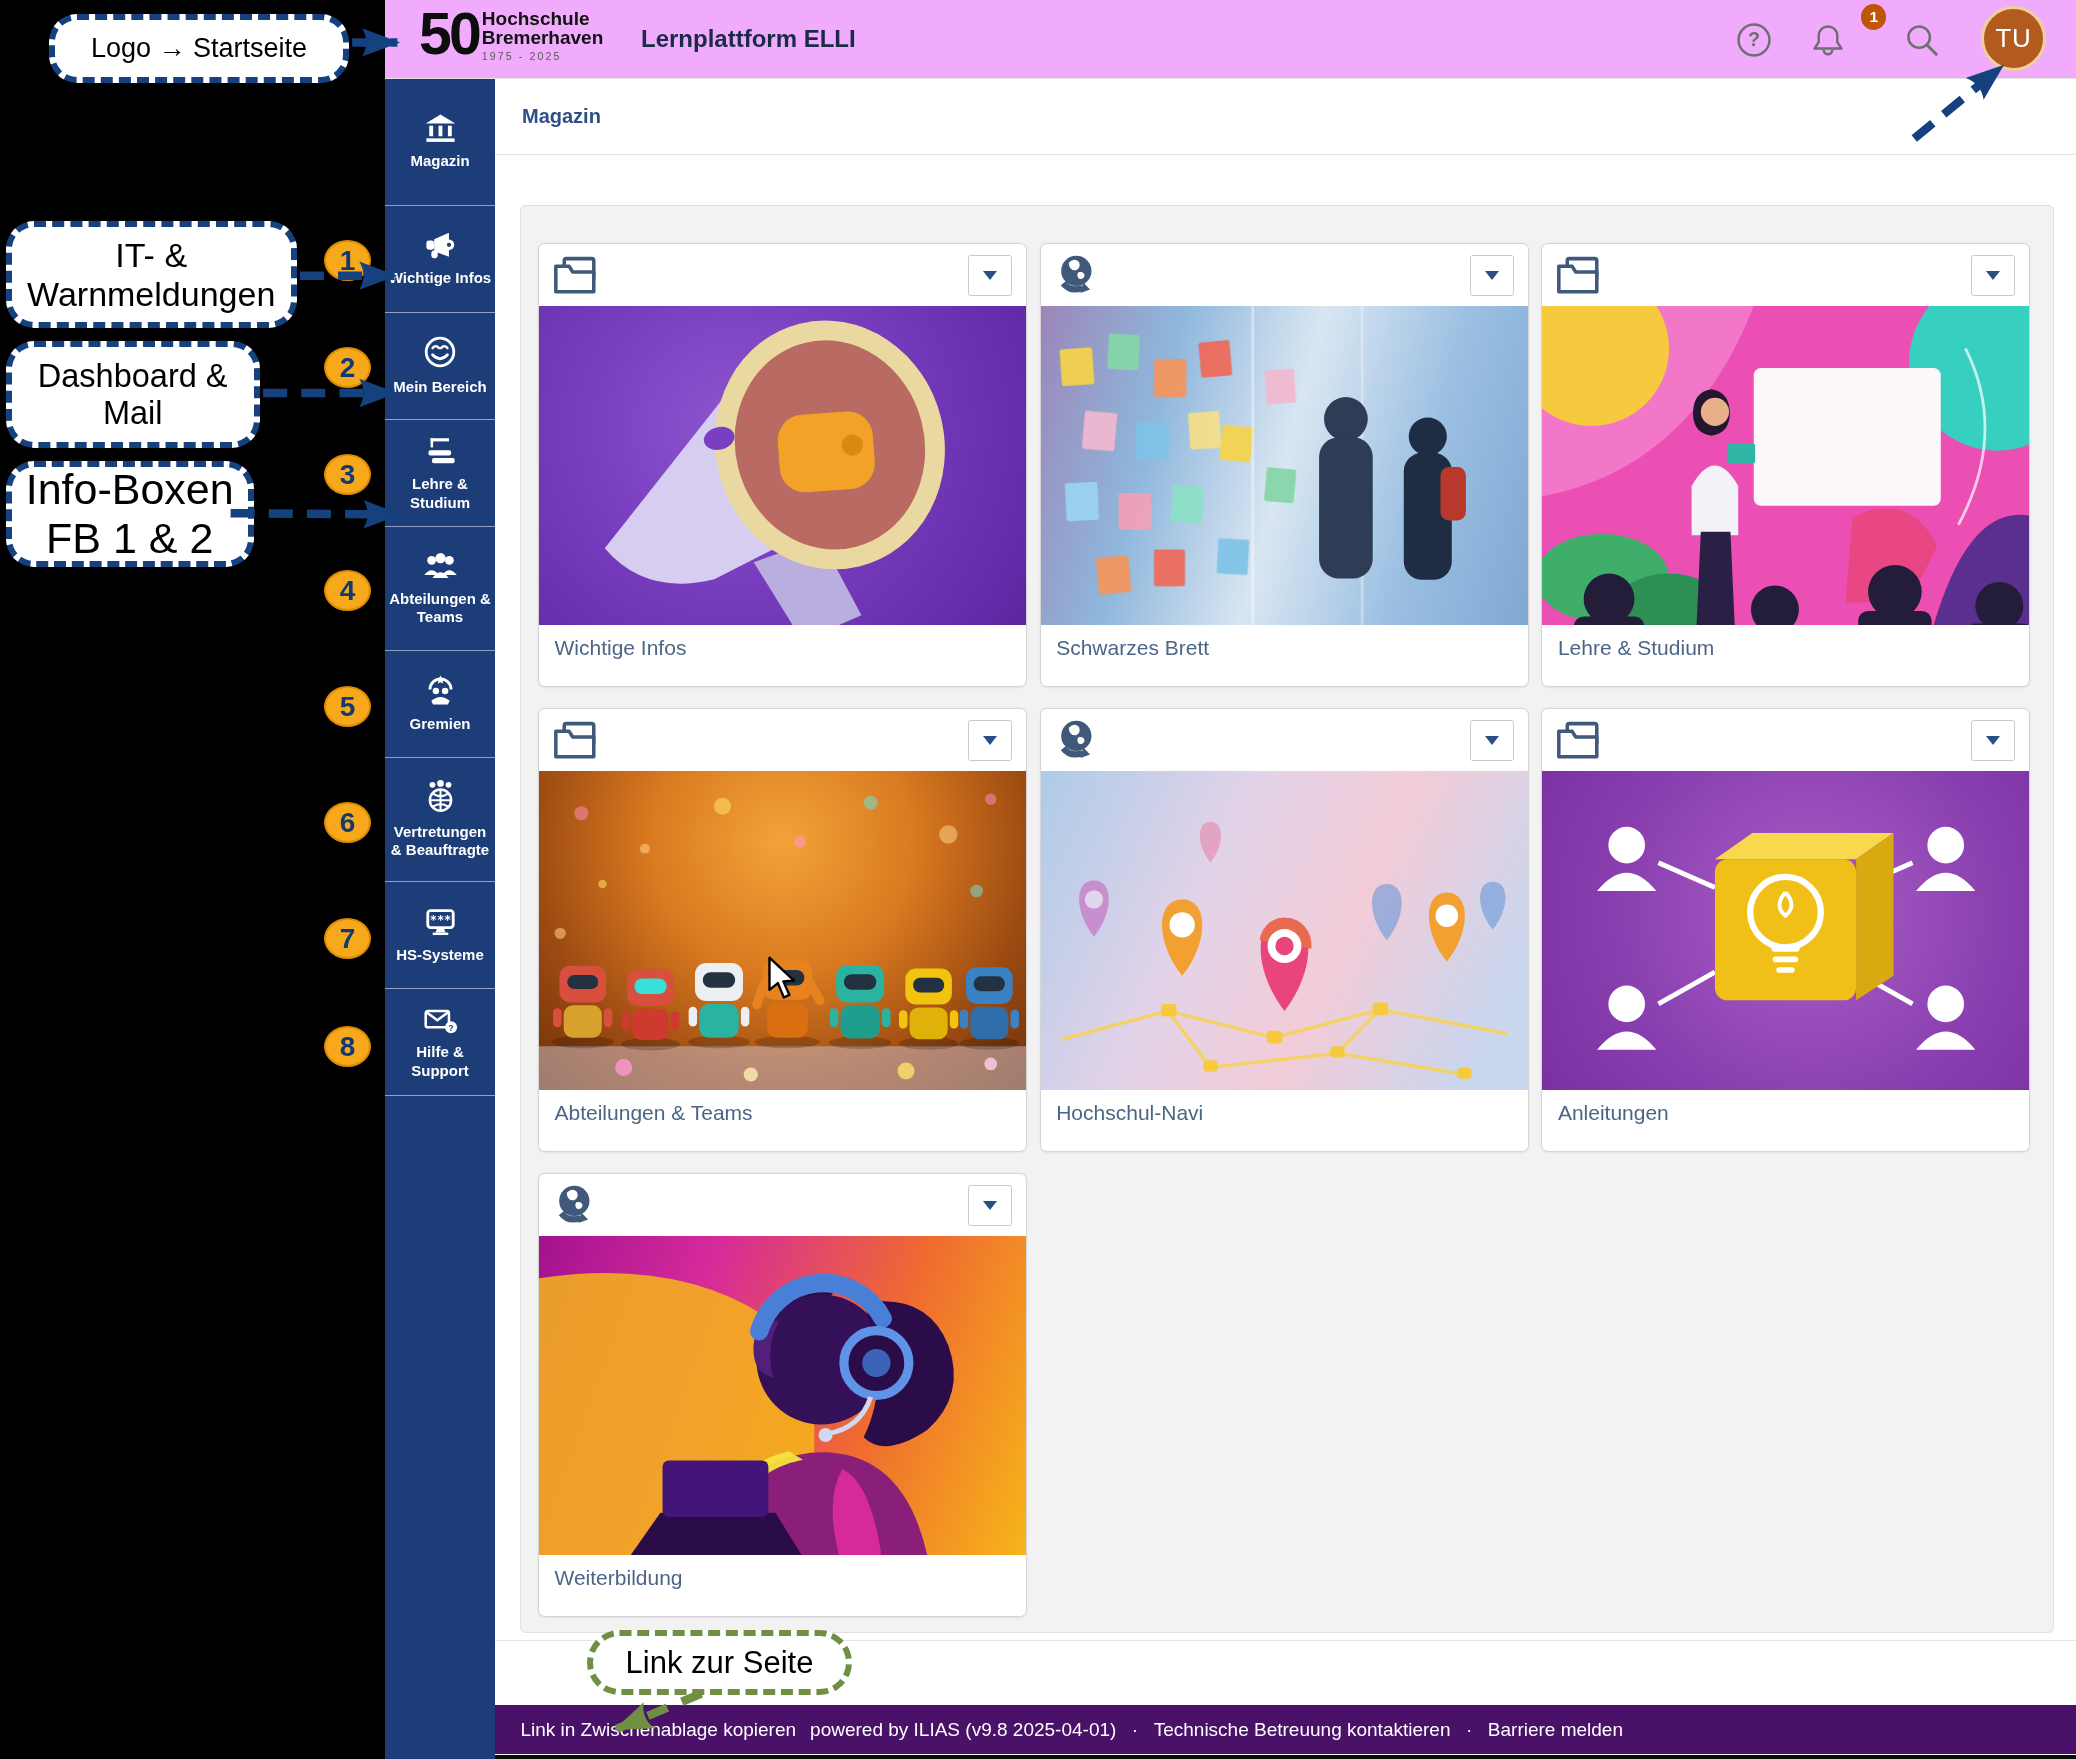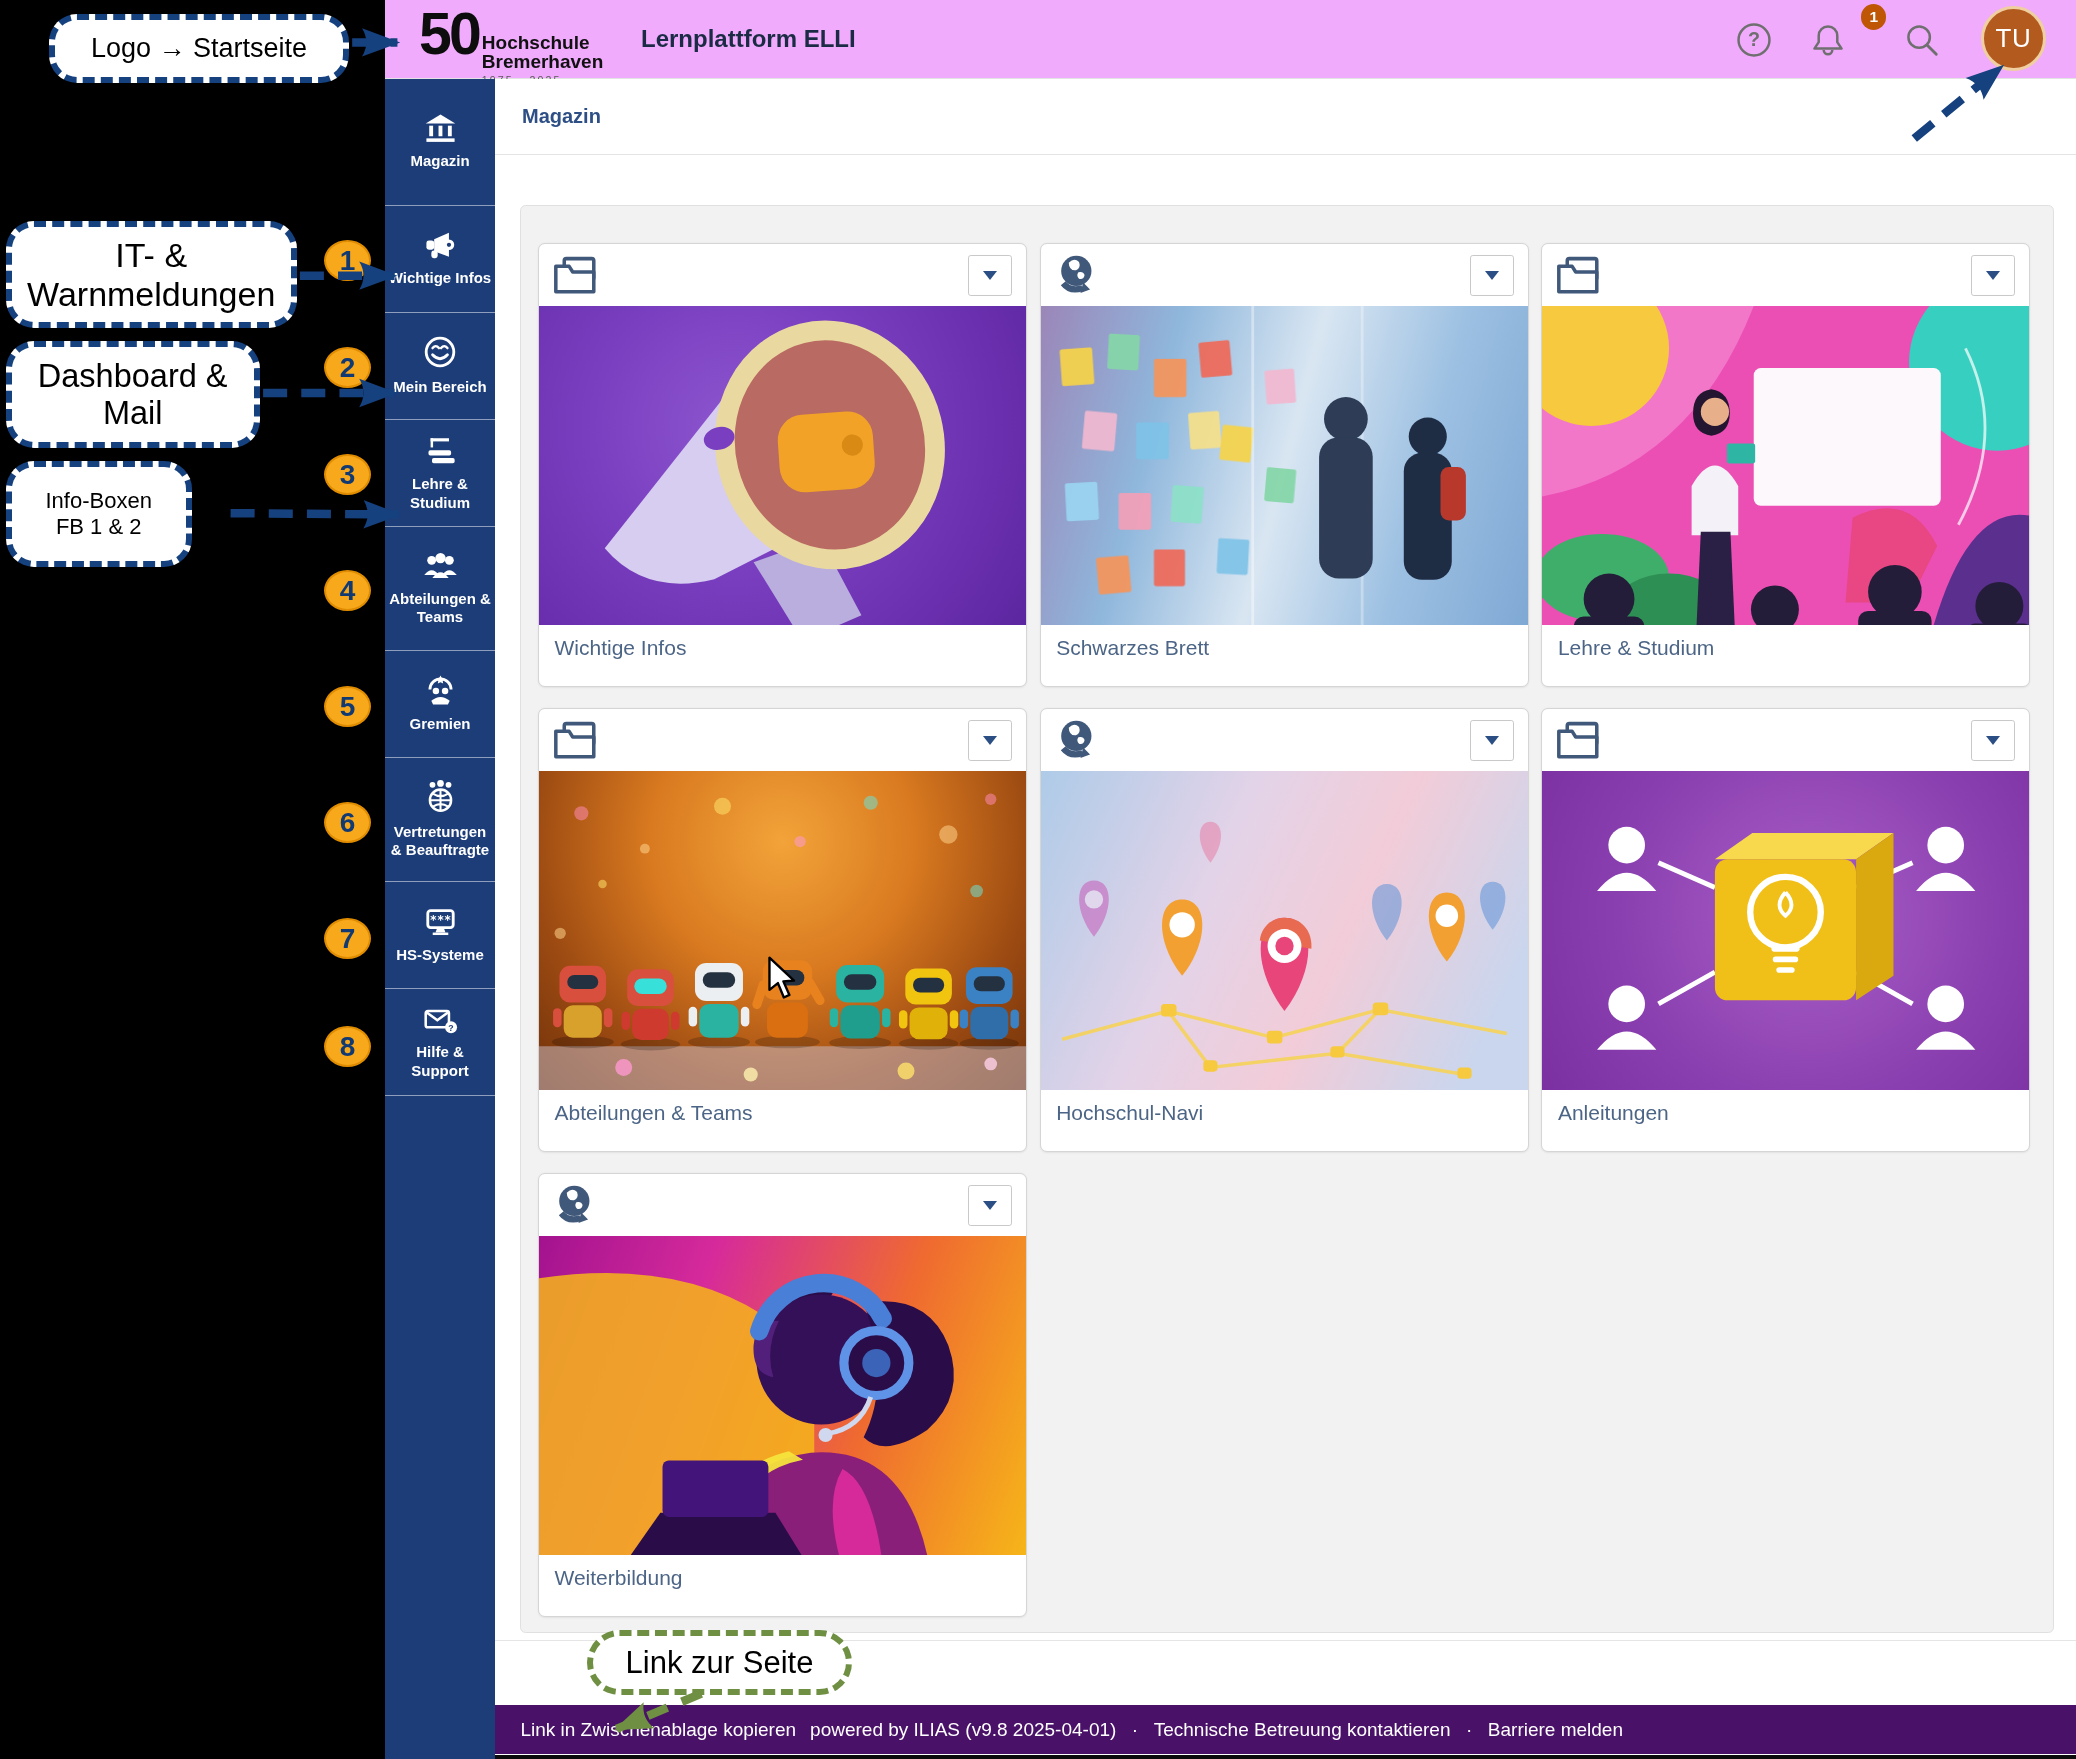--- a/index.html
+++ b/index.html
@@ -12,21 +12,21 @@
   }
   .page { position:absolute; inset:0; }
 
   
   .header {
     position:absolute; left:385px; top:0; width:1691px; height:79px;
     background:#f0abfc; border-bottom:1.4px solid #e3e3e3;
   }
   .logo { position:absolute; left:34px; top:5.7px; display:flex; align-items:flex-start; cursor:pointer; }
   .logo-big { font-size:59px; font-weight:800; color:#0d0d0d; line-height:.95; letter-spacing:-2.8px; }
-  .logo-txt { margin-left:2.8px; margin-top:27px; }
+  .logo-txt { margin-left:2.8px; margin-top:3px; }
   .logo-l1, .logo-l2 { font-size:19px; font-weight:700; color:#111; line-height:1.04; }
   .logo-years { font-size:10.6px; color:#5a5a5a; letter-spacing:2.1px; margin-top:2.1px; }
   .app-title { position:absolute; left:256px; top:0; height:78px; display:flex; align-items:center;
     font-size:24px; font-weight:700; color:#1c2b45; }
   .hicon { position:absolute; top:20px; width:40px; height:40px; display:flex; align-items:center; justify-content:center; cursor:pointer; }
   .badge {
     position:absolute; left:1476px; top:4.2px; width:25.4px; height:25.4px; border-radius:50%;
     background:#bf5606; color:#fff; font-size:15.5px; font-weight:700;
     display:flex; align-items:center; justify-content:center; z-index:3;
   }
@@ -597,21 +597,21 @@
       <a>Barriere melden</a>
     </div>
     <div class="bottom-strip"></div>
   </div>
 
   <div class="callout" style="left:49px; top:14px; width:300px; height:69px; font-size:27px;">Logo → Startseite</div>
   <div class="callout" style="left:5.7px; top:221px; width:291px; height:107px; font-size:34px;">IT- &amp;
 Warnmeldungen</div>
   <div class="callout" style="left:5.7px; top:341px; width:254px; height:107px; font-size:32.5px;">Dashboard &amp;
 Mail</div>
-  <div class="callout" style="left:5.7px; top:461px; width:186px; height:106px; font-size:22px;">Info-Boxen
+  <div class="callout" style="left:5.7px; top:461px; width:248px; height:106px; font-size:43px;">Info-Boxen
 FB 1 &amp; 2</div>
   <div class="callout green" style="left:587px; top:1630px; width:265px; height:65px; font-size:31px;">Link zur Seite</div>
 
   <div class="num-badge" style="left:324px; top:240px;">1</div>
   <div class="num-badge" style="left:324px; top:347px;">2</div>
   <div class="num-badge" style="left:324px; top:454px;">3</div>
   <div class="num-badge" style="left:324px; top:570px;">4</div>
   <div class="num-badge" style="left:324px; top:686px;">5</div>
   <div class="num-badge" style="left:324px; top:802px;">6</div>
   <div class="num-badge" style="left:324px; top:918px;">7</div>

